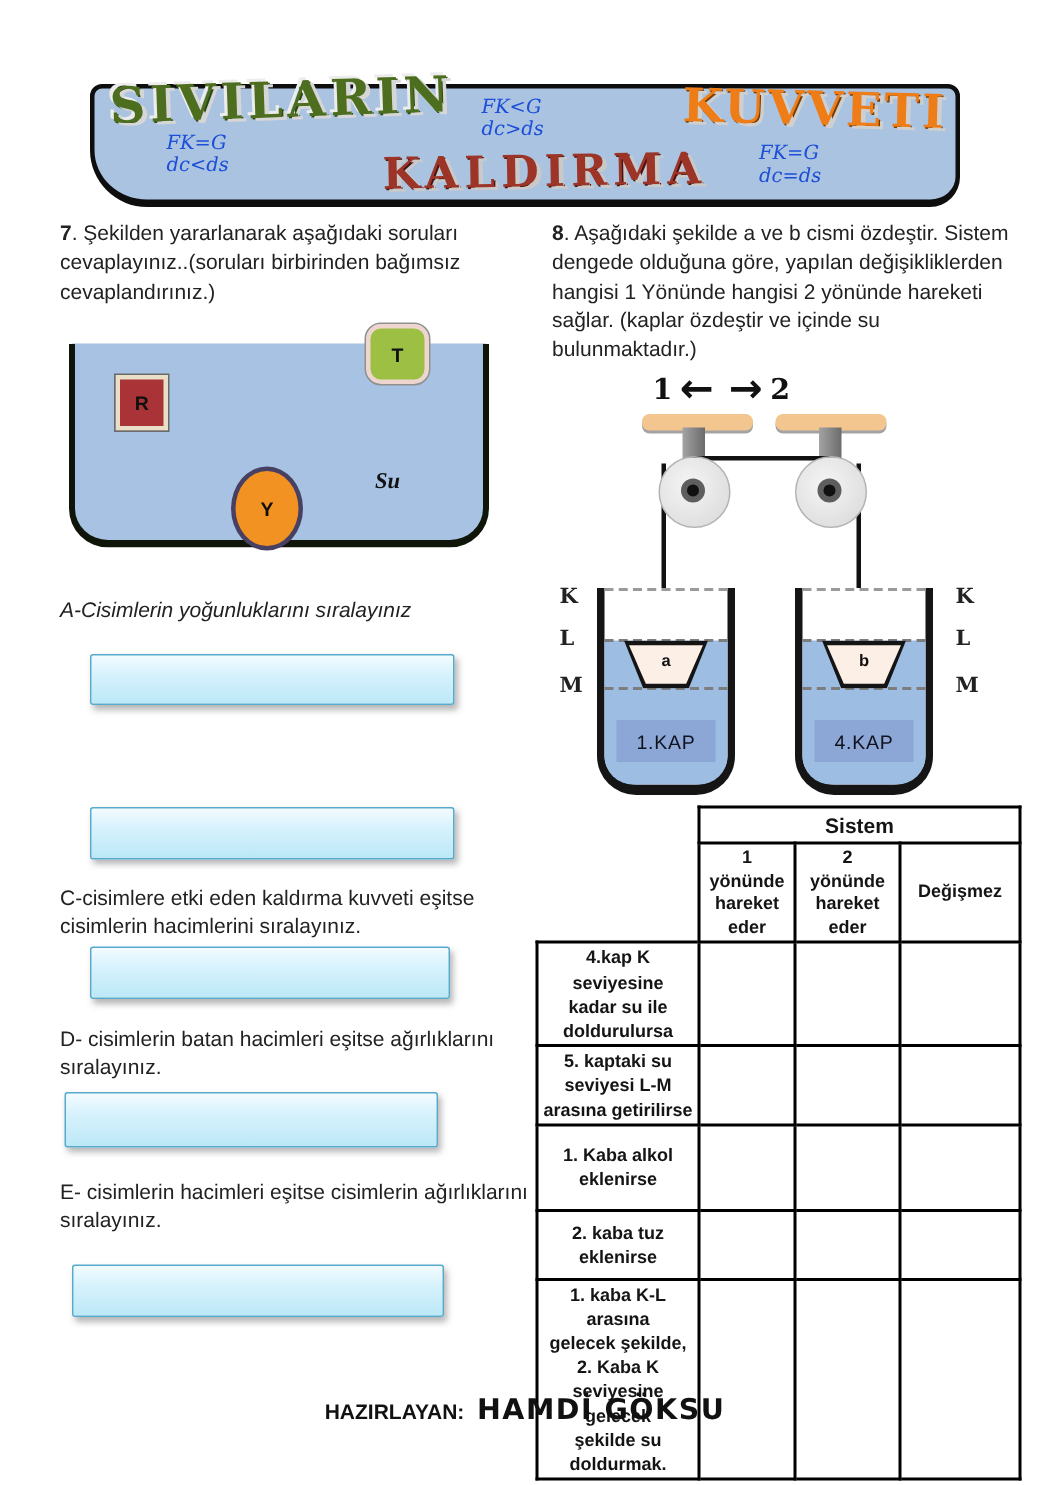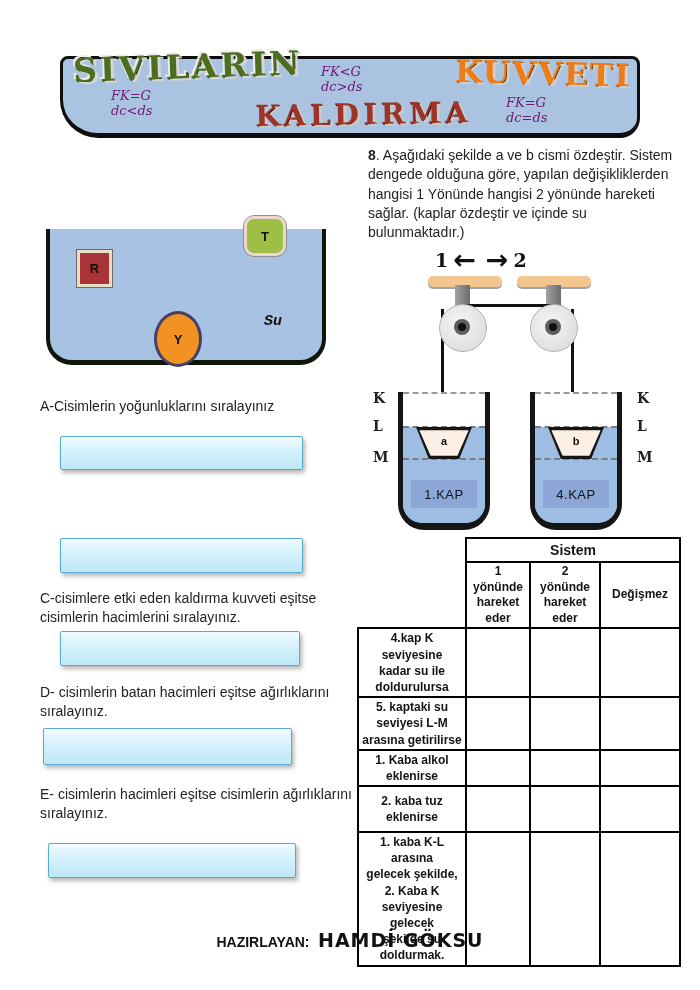--- a/index.html
+++ b/index.html
@@ -11,46 +11,46 @@
        background:#a9c3e1;border:3px solid #0e0e0e;border-bottom-width:5px;
        border-radius:8px 8px 20px 38px;}
   .t-word{position:absolute;font-family:"DejaVu Serif", serif;font-weight:900;white-space:nowrap;}
   .t-siv{left:10px;top:-12px;font-size:33px;letter-spacing:3px;color:#4d6e1f;
          transform:rotate(-2deg);text-shadow:3px 2px 0 #d6d6d6,-2px -2px 0 #ececec,1px 1px 0 #2c4a10;}
   .t-kuv{right:6px;top:-4px;font-size:31px;letter-spacing:2px;color:#ef7d17;
          transform:rotate(1.5deg);text-shadow:3px 2px 0 #cfcfcf,1px 1px 0 #7a3c00;}
   .t-kal{left:192px;top:38px;font-size:29px;letter-spacing:4px;color:#9c3528;
          transform:rotate(-1deg);text-shadow:3px 2px 0 #c9c9c9,1px 1px 0 #4d120b;}
   .formula{position:absolute;font-family:"DejaVu Serif", serif;font-style:italic;
-           font-size:13px;line-height:1.15;color:#701a75;white-space:pre-line;}
+           font-size:13px;line-height:1.15;color:#1d4ed8;white-space:pre-line;}
   .f1{left:48px;top:30px;} .f2{left:258px;top:6px;} .f3{left:443px;top:37px;}
 
   
   .qtext{position:absolute;width:316px;font-size:14px;line-height:1.38;color:#222;}
   .q7t{left:40px;top:146px;} .q8t{left:368px;top:146px;}
   .qnum{font-weight:bold;}
 
   
   .tank{position:absolute;left:46px;top:229px;width:272px;height:131px;background:#a7c2e2;
         border-left:4px solid #10150a;border-right:4px solid #10150a;border-bottom:5px solid #10150a;
         border-radius:0 0 26px 26px;}
   .tank .obj{position:absolute;display:flex;align-items:center;justify-content:center;
              font-weight:bold;font-size:13px;color:#101010;}
   .obj-r{left:27px;top:21px;width:29px;height:31px;background:#a93336;
          border:3px solid #e9dfc6;outline:1px solid #6a6a6a;}
   .obj-t{left:194px;top:-13px;width:36px;height:34px;background:#9dbf44;
          border:3px solid #eed6ce;outline:1px solid #909090;border-radius:10px;}
   .obj-y{left:104px;top:82px;width:42px;height:50px;background:#f19222;
          border:3px solid #474063;border-radius:50%;}
-  .su{position:absolute;left:214px;top:84px;font-family:Liberation Mono, monospace;
+  .su{position:absolute;left:200px;top:84px;font-family:Liberation Serif, serif;
       font-weight:bold;font-style:italic;font-size:15px;color:#111;}
 
   
   .plabel{position:absolute;left:40px;width:316px;font-size:14px;line-height:1.38;color:#222;}
-  .pl-a{top:397px;} .pl-b{top:485px;} .pl-c{top:589px;} .pl-d{top:683px;} .pl-e{top:785px;}
+  .pl-a{top:397px;font-style:italic;} .pl-b{top:485px;} .pl-c{top:589px;} .pl-d{top:683px;} .pl-e{top:785px;}
   .ansbox{position:absolute;background:linear-gradient(180deg,#f3fbff 0%,#d6f2fc 40%,#bce8f7 100%);
           border:1px solid #56aacb;border-radius:2px;box-shadow:2px 3px 4px rgba(110,110,110,.5);}
   .bx-a{left:60px;top:436px;width:241px;height:32px;}
   .bx-b{left:60px;top:538px;width:241px;height:33px;}
   .bx-c{left:60px;top:631px;width:238px;height:33px;}
   .bx-d{left:43px;top:728px;width:247px;height:35px;}
   .bx-e{left:48px;top:843px;width:246px;height:33px;}
 
   
   .fig8{position:absolute;left:365px;top:252px;width:322px;height:284px;}
@@ -122,20 +122,23 @@
 
   <div class="hdr">
     <span class="t-word t-siv">SIVILARIN</span>
     <span class="t-word t-kuv">KUVVETI</span>
     <span class="t-word t-kal">KALDIRMA</span>
     <div class="formula f1"><span>FK=G</span><br><span>dc&lt;ds</span></div>
     <div class="formula f2"><span>FK&lt;G</span><br><span>dc&gt;ds</span></div>
     <div class="formula f3"><span>FK=G</span><br><span>dc=ds</span></div>
   </div>
 
+  <div class="qtext q7t">
+    <span class="qnum">7</span><span>. Şekilden yararlanarak aşağıdaki soruları cevaplayınız..(soruları birbirinden bağımsız cevaplandırınız.)</span>
+  </div>
 
   <div class="tank">
     <div class="obj obj-r">
         <span>R</span>
       </div>
     <div class="obj obj-t">
         <span>T</span>
       </div>
     <div class="obj obj-y">
         <span>Y</span>
@@ -253,21 +256,21 @@
       <td></td>
     </tr>
     <tr style="height:52px">
       <td class="t-rowlabel">5. kaptaki su
 seviyesi L-M
 arasına getirilirse</td>
       <td></td>
       <td></td>
       <td></td>
     </tr>
-    <tr style="height:36px">
+    <tr style="height:57px">
       <td class="t-rowlabel">1. Kaba alkol
 eklenirse</td>
       <td></td>
       <td></td>
       <td></td>
     </tr>
     <tr style="height:46px">
       <td class="t-rowlabel">2. kaba tuz
 eklenirse</td>
       <td></td>

